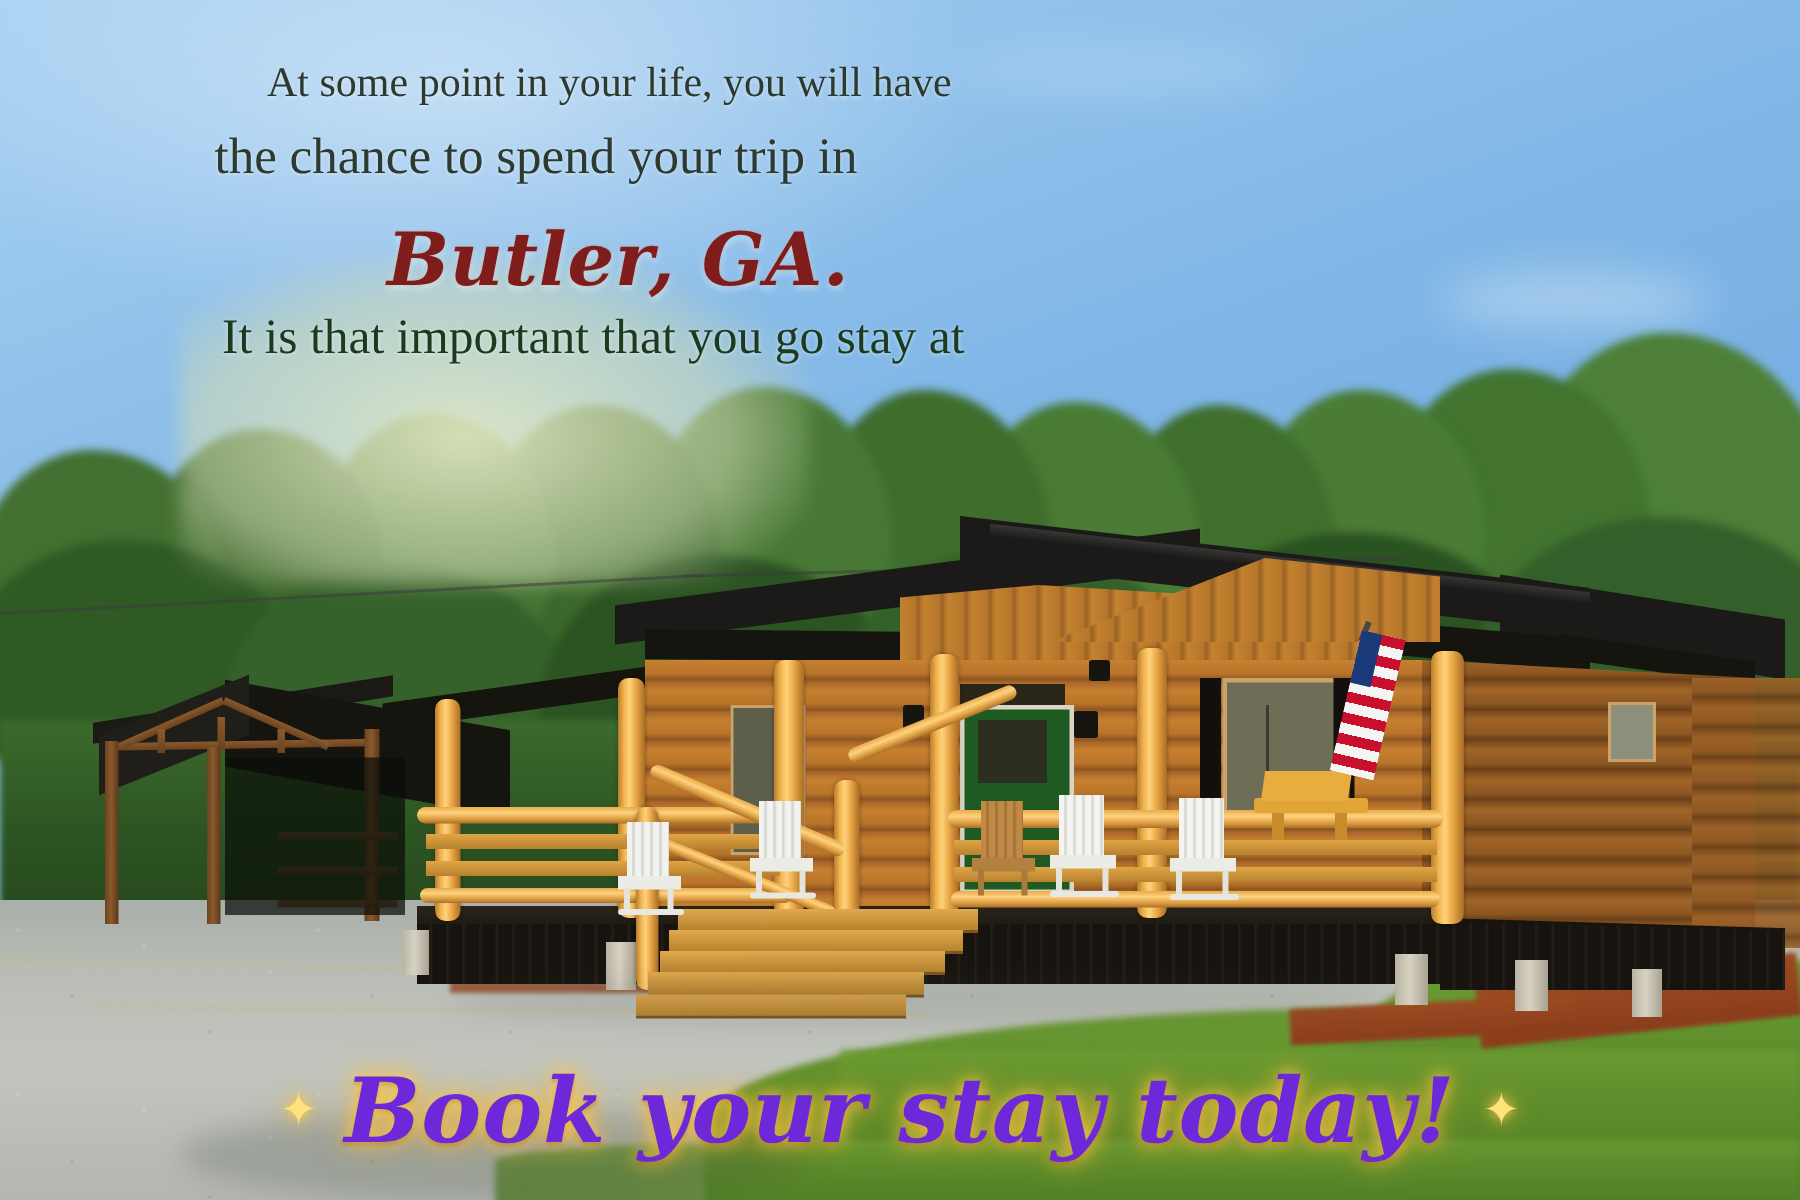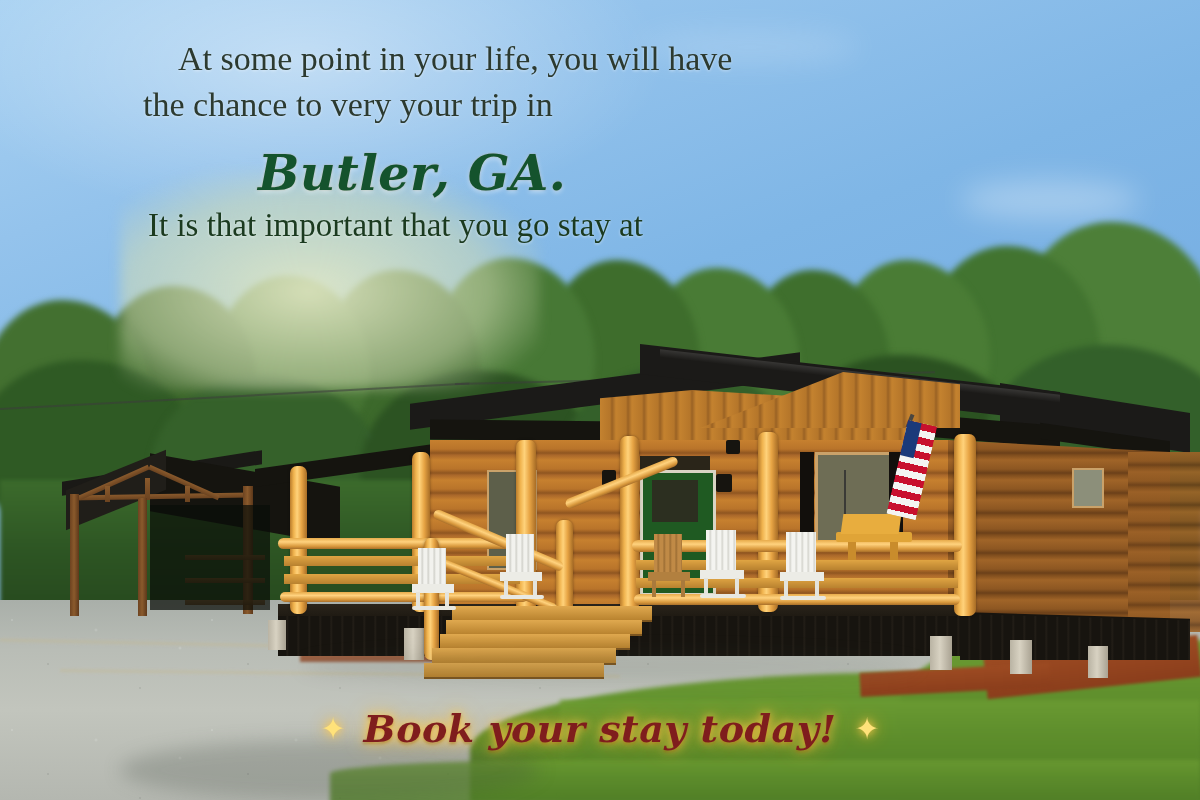--- a/index.html
+++ b/index.html
@@ -85,37 +85,37 @@
   .cp-roof{position:absolute;background:#1a1916;}
 
   
   .copy{position:absolute;left:0;top:0;width:1200px;}
   .line{position:absolute;white-space:nowrap;}
   .serif-dark{font-family:"Liberation Serif",serif;color:#2c3a30;
       text-shadow:0 1px 3px rgba(255,255,255,.45);}
   .serif-green{font-family:"Liberation Serif",serif;color:#1b3a1f;
       text-shadow:0 1px 3px rgba(255,255,255,.5);}
   .script-orange{font-family:"DejaVu Serif",serif;font-style:italic;font-weight:700;
-      color:#14532d;letter-spacing:.5px;
+      color:#7f1d1d;letter-spacing:.5px;
       text-shadow:0 2px 5px rgba(255,255,255,.5),0 0 2px rgba(160,80,10,.35);}
-  .l1{left:178px;top:40px;font-size:34px;}
+  .l1{left:178px;top:40px;font-size:28px;}
   .l2{left:143px;top:86px;font-size:34px;}
   .l3{left:258px;top:144px;font-size:49px;}
   .l4{left:148px;top:207px;font-size:33px;}
   .l5-wrap{position:absolute;left:148px;top:262px;display:flex;align-items:baseline;gap:10px;white-space:nowrap;}
   .l5a{font-family:"DejaVu Serif",serif;font-style:italic;font-weight:700;font-size:45px;color:#c4660c;
       text-shadow:0 2px 5px rgba(255,255,255,.5);}
   .l5b{font-family:"Liberation Serif",serif;font-size:33px;color:#1b3a1f;
       text-shadow:0 1px 3px rgba(255,255,255,.5);}
 
   
   .cta{position:absolute;left:0;top:706px;width:1200px;display:flex;
        align-items:center;justify-content:center;gap:18px;}
   .cta-text{font-family:"DejaVu Serif",serif;font-style:italic;font-weight:700;
-       font-size:38px;color:#7f1d1d;letter-spacing:.5px;
+       font-size:60px;color:#6d28d9;letter-spacing:.5px;
        text-shadow:0 0 10px rgba(255,205,80,.95),0 0 22px rgba(255,185,40,.8),
                    0 2px 3px rgba(120,70,0,.55);}
   .star{font-size:30px;color:#ffe27a;line-height:1;
        text-shadow:0 0 8px rgba(255,205,80,1),0 0 18px rgba(255,180,40,.9);}
 </style>
 </head>
 <body>
 
 <div class="canvas">
 
@@ -320,21 +320,21 @@
       <div style="position:absolute;left:0;top:0;width:30px;height:96px;background:
         repeating-linear-gradient(180deg,#c8102e 0px,#c8102e 7px,#f4f4f2 7px,#f4f4f2 14px);"></div>
       <div style="position:absolute;left:0;top:0;width:14px;height:36px;background:#1b3a7a;"></div>
     </div>
 
     <div class="shadow-soft" style="left:300px;top:650px;width:620px;height:34px;opacity:.5;"></div>
   </div>
 
   <div class="copy">
     <div class="line serif-dark l1">At some point in your life, you will have</div>
-    <div class="line serif-dark l2">the chance to very your trip in</div>
+    <div class="line serif-dark l2">the chance to spend your trip in</div>
     <div class="line script-orange l3">Butler, GA.</div>
     <div class="line serif-green l4">It is that important that you go stay at</div>
     <div class="l5-wrap">
     </div>
   </div>
 
   <div class="cta">
     <span class="star">✦</span>
     <span class="cta-text">Book your stay today!</span>
     <span class="star">✦</span>

